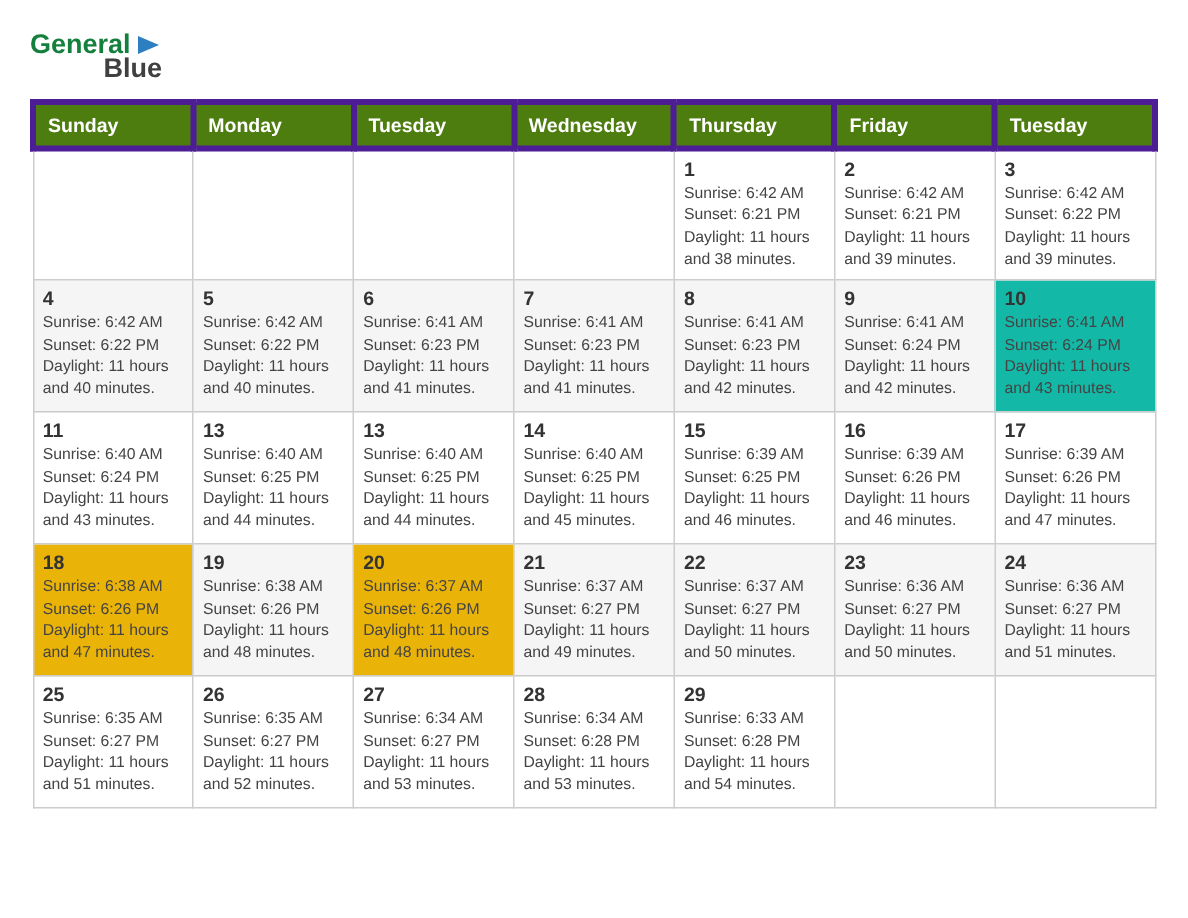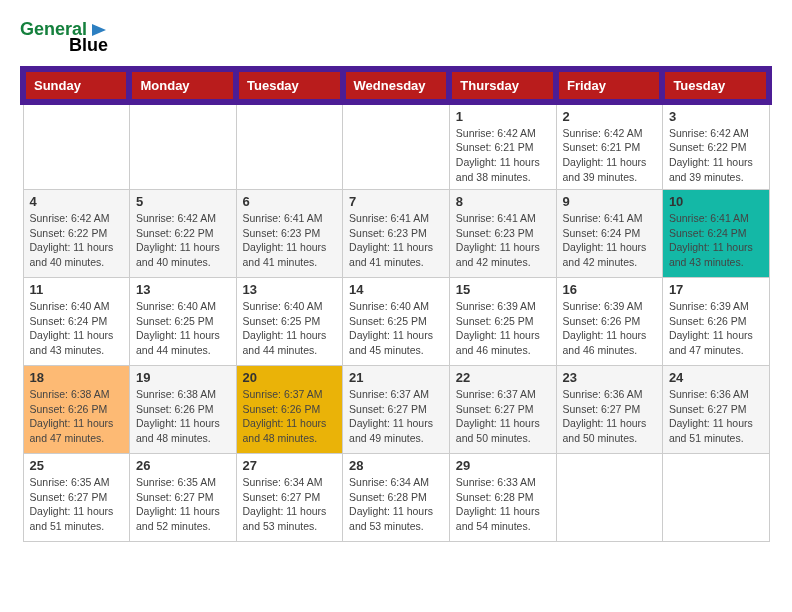--- a/index.html
+++ b/index.html
@@ -36,27 +36,27 @@
     .subtitle {
       font-size: 16px;
       color: #555;
     }
     .calendar {
       width: 100%;
       border-collapse: collapse;
       font-size: 11px;
     }
     .calendar th {
-      background-color: #b91c1c;
+      background-color: #4d7c0f;
       color: #fff;
       text-align: left;
       padding: 6px 8px;
       font-size: 13px;
       font-weight: bold;
-      border: 6px solid #4c1d95;
+      border: 4px solid #4c1d95;
     }
     .calendar td {
       border: 1px solid #ccc;
       vertical-align: top;
       padding: 4px 6px;
       width: 107px;
       min-height: 80px;
       height: 88px;
       background: #fff;
     }
@@ -82,21 +82,21 @@
 
 <div class="header">
   <div class="logo">
     <div style="display:flex;flex-direction:column;align-items:flex-end;">
       <div style="display:flex;align-items:center;">
         <span class="logo-text">General</span>
         <svg width="18" height="18" viewBox="0 0 18 18" style="margin-left:3px;">
           <polygon points="2,3 16,9 2,15" fill="#2d7fc1"></polygon>
         </svg>
       </div>
-      <span class="logo-text" style="color:#000000;font-size:18px;margin-top:-4px;">Blue</span>
+      <span class="logo-text" style="color:#404040;font-size:18px;margin-top:-4px;">Blue</span>
     </div>
   </div>
   <div class="title-section">
     <div class="main-title"></div>
     <div class="subtitle"></div>
   </div>
 </div>
 
 <table class="calendar">
   <thead>
@@ -234,21 +234,21 @@
         </td>
         <td>
           <span class="day-num">17</span>
           <div class="day-info" style="white-space: pre-line;">Sunrise: 6:39 AM
 Sunset: 6:26 PM
 Daylight: 11 hours
 and 47 minutes.</div>
         </td>
       </tr>
       <tr>
-        <td style="background: #fdba74;">
+        <td style="background: #eab308;">
           <span class="day-num">18</span>
           <div class="day-info" style="white-space: pre-line;">Sunrise: 6:38 AM
 Sunset: 6:26 PM
 Daylight: 11 hours
 and 47 minutes.</div>
         </td>
         <td style="background: rgb(245, 245, 245);">
           <span class="day-num">19</span>
           <div class="day-info" style="white-space: pre-line;">Sunrise: 6:38 AM
 Sunset: 6:26 PM

